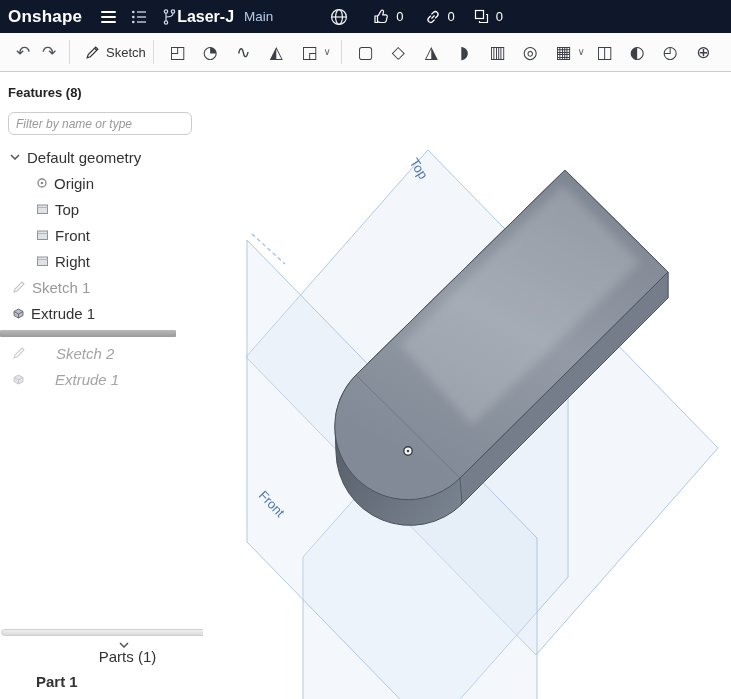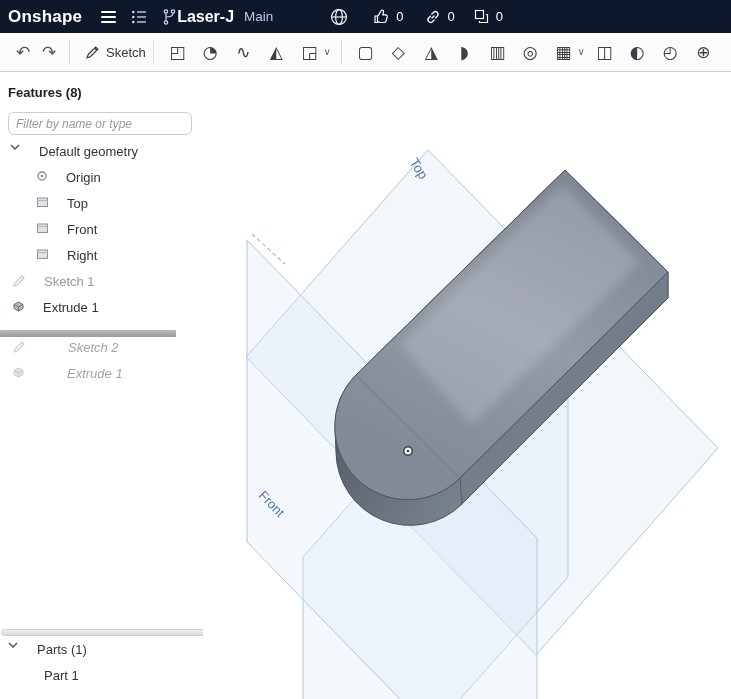--- a/index.html
+++ b/index.html
@@ -37,36 +37,36 @@
     border-right:1px solid #c9c9c9;box-sizing:border-box;}
   .scroll-gutter{position:absolute;top:0;right:0;width:7px;height:100%;background:#f3f3f3;
     border-left:1px solid #e6e6e6;cursor:pointer;}
   .panel-head{display:flex;align-items:center;justify-content:space-between;padding:11px 14px 4px 8px;}
   .panel-title{font-size:13px;font-weight:bold;color:#222;}
   .clock{cursor:pointer;display:flex;}
   .filter{display:block;width:184px;margin:7px 0 9px 8px;height:23px;border:1px solid #ccc;
     border-radius:6px;font-size:12px;padding:0 7px;box-sizing:border-box;color:#333;outline:none;
     font-family:"Liberation Sans",sans-serif;}
   .filter::placeholder{color:#999;font-style:italic;}
-  .row{display:flex;height:26px;font-size:13px;color:#333;cursor:pointer;gap:12px;}
+  .row{display:flex;align-items:center;height:26px;font-size:15px;color:#333;cursor:pointer;}
   .row .lbl{margin-left:6px;}
   .group{padding-left:10px;} .group .lbl{margin-left:7px;}
   .child{padding-left:36px;}
   .feat{padding-left:12px;}
   .dim .lbl{color:#999;} .dim svg{opacity:.6;}
   .sup .lbl{color:#a4a4a4;font-style:italic;margin-left:30px;} .sup svg{opacity:.5;}
   .rollback{height:7px;width:176px;margin:4px 0 3px 0;border-radius:1px;cursor:row-resize;
     background:linear-gradient(#b9b9b9,#9b9b9b);}
   .splitter{position:absolute;bottom:62px;left:0;width:100%;height:9px;box-sizing:border-box;
     padding:1px 1px;cursor:row-resize;}
   .pill{height:7px;box-sizing:border-box;border:1px solid #cfcfcf;border-radius:4px;
     background:linear-gradient(#efefef,#dadada);}
   .parts{position:absolute;bottom:0;left:0;width:100%;height:60px;padding-top:3px;box-sizing:border-box;background:#fff;}
-  .parts-head{padding-left:8px;} .parts-head .lbl{margin-left:7px;}
-  .part-row{padding-left:38px;}
+  .parts-head{padding-left:8px;flex-direction:column;} .parts-head .lbl{margin-left:7px;}
+  .part-row{padding-left:30px;font-weight:bold;}
   
   .viewport{position:absolute;top:72px;left:203px;width:528px;height:627px;background:#fff;overflow:hidden;}
   .viewport svg.scene{position:absolute;top:0;left:0;}
   text{font-family:"Liberation Sans","DejaVu Sans",sans-serif;}
 </style>
 </head>
 <body>
 
 <header class="topbar">
   <div class="logo">Onshape</div>

